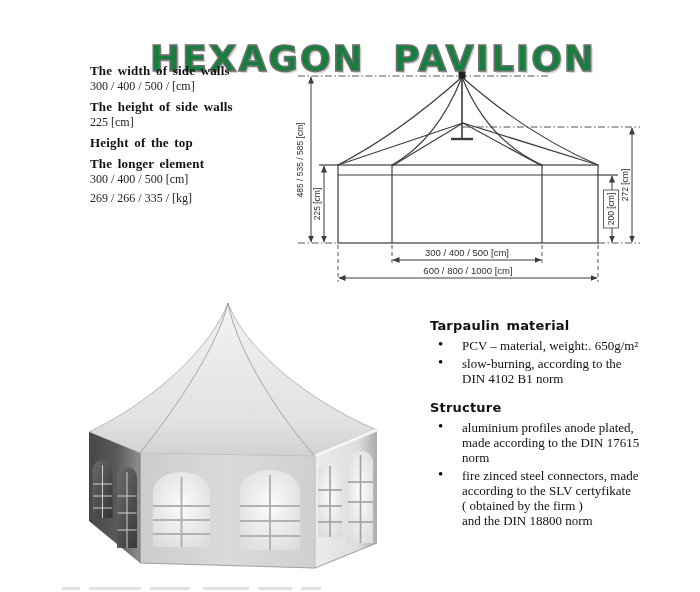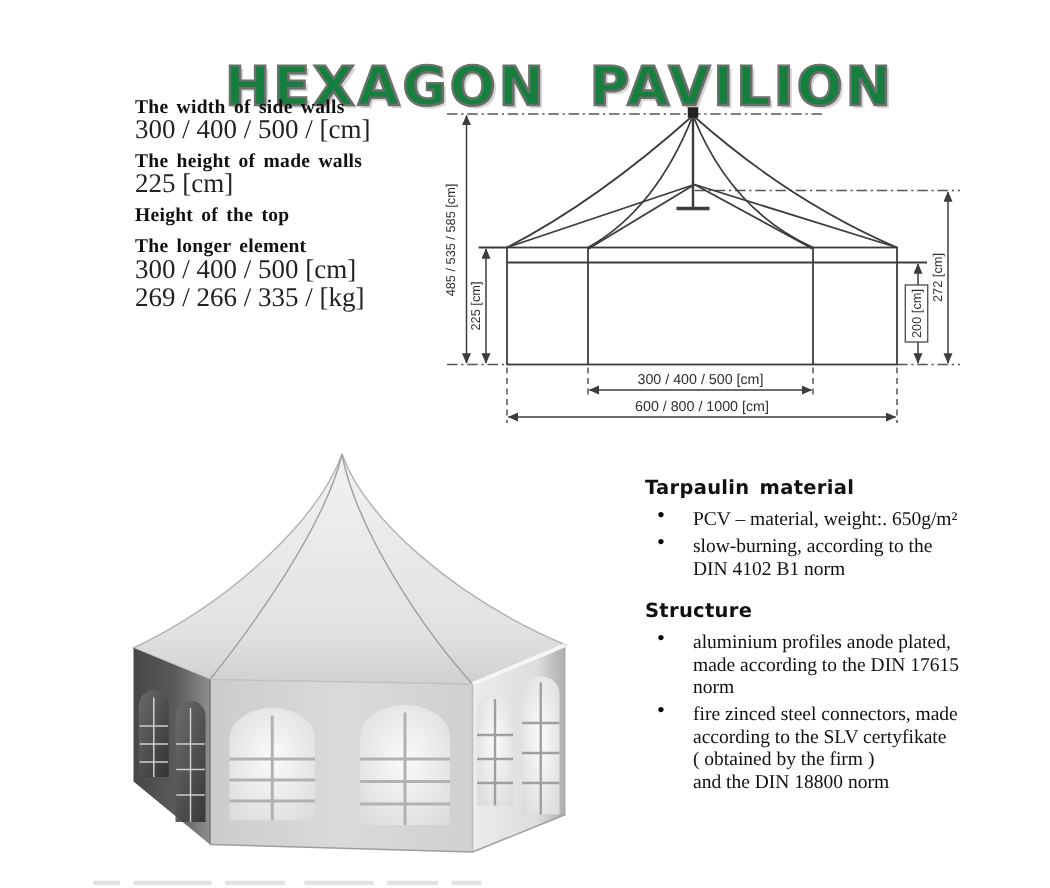--- a/index.html
+++ b/index.html
@@ -11,21 +11,21 @@
          font-family:"DejaVu Sans",sans-serif;font-size:36px;font-weight:900;
          letter-spacing:2px;word-spacing:14px;color:#15803d;
          -webkit-text-stroke:1.6px #6e6e6e;
          text-shadow:2px 2px 0 #d6d6d6;}
 
   
   .specs{position:absolute;left:90px;top:62px;width:210px;}
   .spec-item{margin-bottom:4px;}
   .spec-label{font-family:Liberation Serif, serif;font-weight:bold;font-size:13px;
               line-height:17px;color:#111;word-spacing:2px;letter-spacing:.2px;}
-  .spec-value{font-family:"Liberation Serif",serif;font-size:18px;line-height:15px;color:#222;}
+  .spec-value{font-family:"Liberation Serif",serif;font-size:12px;line-height:15px;color:#222;}
 
   
   .drawing{position:absolute;left:295px;top:60px;}
   .drawing text{font-family:"Liberation Sans",sans-serif;font-size:8.5px;fill:#2e2e2e;}
   .drawing .dim-big{font-size:9.5px;}
 
   
   .render{position:absolute;left:40px;top:300px;}
 
   
@@ -48,21 +48,21 @@
 <div class="page">
 
   <h1 class="title">HEXAGON PAVILION</h1>
 
   <div class="specs">
     <div class="spec-item">
       <div class="spec-label">The width of side walls</div>
       <div class="spec-value">300 / 400 / 500 /  [cm]</div>
     </div>
     <div class="spec-item">
-      <div class="spec-label">The height of made walls</div>
+      <div class="spec-label">The height of side walls</div>
       <div class="spec-value">225 [cm]</div>
     </div>
     <div class="spec-item">
       <div class="spec-label">Height of the top</div>
     </div>
     <div class="spec-item">
       <div class="spec-label">The longer element</div>
       <div class="spec-value">300 / 400 / 500 [cm]</div>
     </div>
     <div class="spec-item">

